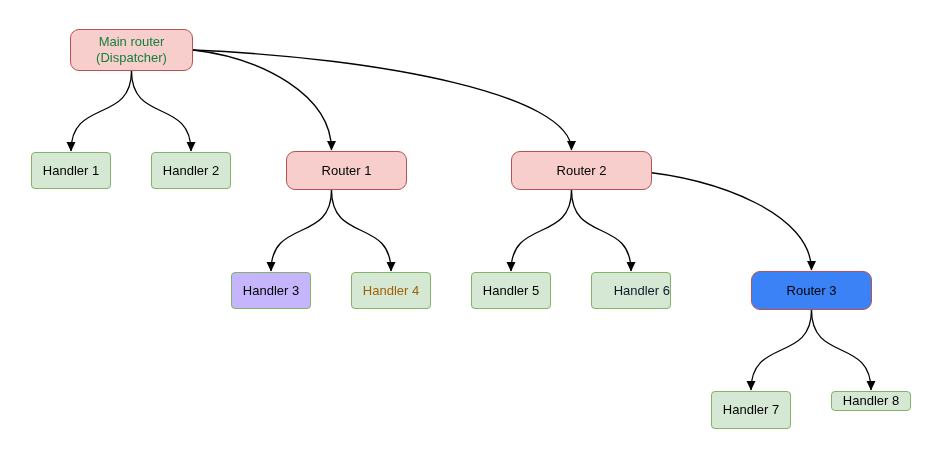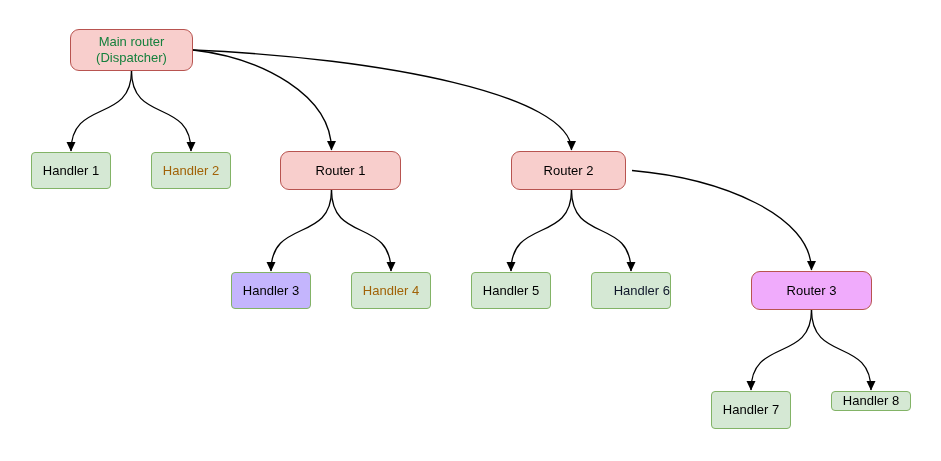--- a/index.html
+++ b/index.html
@@ -71,42 +71,42 @@
       </g>
   </svg>
 
 <div class="node router" style="left: 70px; top: 29px; width: 123px; height: 42px; background: rgb(248, 206, 204); border-color: rgb(184, 84, 80); color: #15803d;">
       <div>Main router</div>
       <div>(Dispatcher)</div>
     </div>
     <div class="node handler" style="left: 31px; top: 152px; width: 80px; height: 37px; background: rgb(213, 232, 212); border-color: rgb(130, 179, 102); color: rgb(0, 0, 0);">
       <div>Handler 1</div>
     </div>
-    <div class="node handler" style="left: 151px; top: 152px; width: 80px; height: 37px; background: rgb(213, 232, 212); border-color: rgb(130, 179, 102); color: #a16207;">
+    <div class="node handler" style="left: 151px; top: 152px; width: 80px; height: 37px; background: rgb(213, 232, 212); border-color: rgb(130, 179, 102); color: #000000;">
       <div>Handler 2</div>
     </div>
-    <div class="node router" style="left: 280px; top: 151px; width: 121px; height: 39px; background: rgb(248, 206, 204); border-color: rgb(184, 84, 80); color: rgb(0, 0, 0);">
+    <div class="node router" style="left: 286px; top: 151px; width: 121px; height: 39px; background: rgb(248, 206, 204); border-color: rgb(184, 84, 80); color: rgb(0, 0, 0);">
       <div>Router 1</div>
     </div>
-    <div class="node router" style="left: 511px; top: 151px; width: 115px; height: 39px; background: rgb(248, 206, 204); border-color: rgb(184, 84, 80); color: rgb(0, 0, 0);">
+    <div class="node router" style="left: 511px; top: 151px; width: 141px; height: 39px; background: rgb(248, 206, 204); border-color: rgb(184, 84, 80); color: rgb(0, 0, 0);">
       <div>Router 2</div>
     </div>
     <div class="node handler" style="left: 231px; top: 272px; width: 80px; height: 37px; background: #c4b5fd; border-color: rgb(130, 179, 102); color: rgb(0, 0, 0);">
       <div>Handler 3</div>
     </div>
     <div class="node handler" style="left: 351px; top: 272px; width: 80px; height: 37px; background: rgb(213, 232, 212); border-color: rgb(130, 179, 102); color: #a16207;">
       <div>Handler 4</div>
     </div>
     <div class="node handler" style="left: 471px; top: 272px; width: 80px; height: 37px; background: rgb(213, 232, 212); border-color: rgb(130, 179, 102); color: rgb(0, 0, 0);">
       <div>Handler 5</div>
     </div>
     <div class="node handler" style="left: 591px; top: 272px; width: 80px; height: 37px; background: rgb(213, 232, 212); border-color: rgb(130, 179, 102); color: #0f172a; align-items: flex-end;">
       <div>Handler 6</div>
     </div>
-    <div class="node router" style="left: 751px; top: 271px; width: 121px; height: 39px; background: #f0abfc; border-color: rgb(184, 84, 80); color: rgb(0, 0, 0);">
+    <div class="node router" style="left: 751px; top: 271px; width: 121px; height: 39px; background: #3b82f6; border-color: rgb(184, 84, 80); color: rgb(0, 0, 0);">
       <div>Router 3</div>
     </div>
     <div class="node handler" style="left: 711px; top: 391px; width: 80px; height: 38px; background: rgb(213, 232, 212); border-color: rgb(130, 179, 102); color: rgb(0, 0, 0);">
       <div>Handler 7</div>
     </div>
     <div class="node handler" style="left: 831px; top: 391px; width: 80px; height: 20px; background: rgb(213, 232, 212); border-color: rgb(130, 179, 102); color: rgb(0, 0, 0);">
       <div>Handler 8</div>
     </div>
   </div>
 

